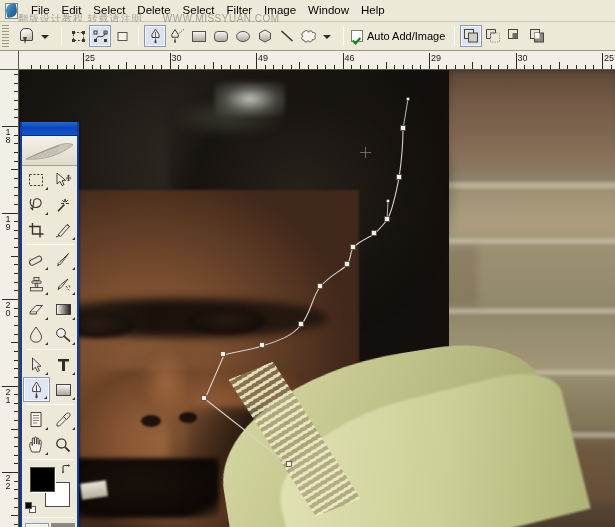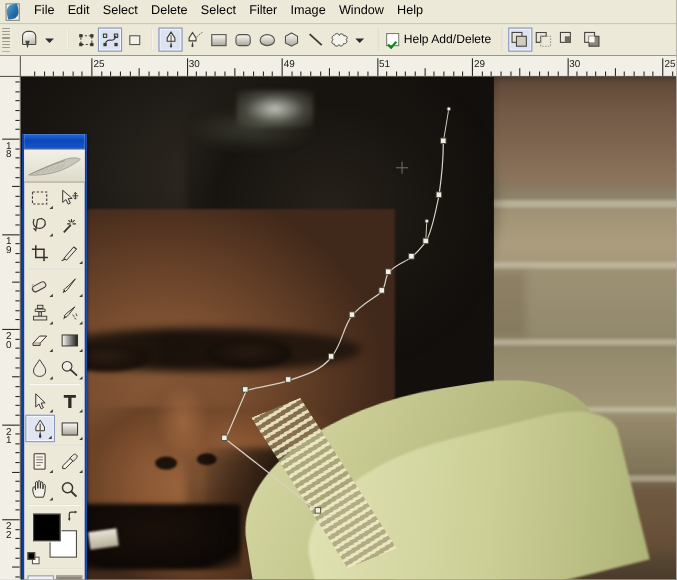--- a/index.html
+++ b/index.html
@@ -502,20 +502,23 @@
     <div class="menuitem">Edit</div>
     <div class="menuitem">Select</div>
     <div class="menuitem">Delete</div>
     <div class="menuitem">Select</div>
     <div class="menuitem">Filter</div>
     <div class="menuitem">Image</div>
     <div class="menuitem">Window</div>
     <div class="menuitem">Help</div>
   </div>
 
+  <div class="watermark">
+    <span class="cn">翻版设计教程 转载请注明</span><span class="url">WWW.MISSYUAN.COM</span>
+  </div>
 
   <div class="optionsbar">
     <div class="grip"></div>
 
     <div class="opt-pentool">
       <div class="nib"></div>
     </div>
     <div class="caret"></div>
 
     <div class="divider"></div>
@@ -613,21 +616,21 @@
       <svg width="18" height="15" viewBox="0 0 18 15">
         <path d="M4 3 C5 1, 8 1, 8.5 3.2 C9 1.4, 12 1.2, 12.6 3.6 C15.4 3, 16.6 5.6, 14.6 7 C16.4 8.6, 14.6 11.4, 12.4 10.6 C12 13, 9 13.6, 8.2 11.6 C7.2 13.6, 4 13.4, 4 11 C1.6 11.4, 0.8 8.4, 2.8 7.2 C1.2 5.8, 2 3.2, 4 3 Z" fill="#f4f3ec" stroke="#45433b" stroke-width="0.9"></path>
       </svg>
     </div>
     <div class="caret"></div>
 
     <div class="divider"></div>
 
     <div class="ck-wrap">
       <span class="ckbox"></span>
-      <span>Help Add/Delete</span>
+      <span>Auto Add/Image</span>
     </div>
 
     <div class="divider"></div>
 
     <div class="tbtn on">
       <svg width="17" height="16" viewBox="0 0 17 16">
         <rect x="1.5" y="1.5" width="9" height="9" fill="#e8e6dc" stroke="#47453d"></rect>
         <rect x="5.5" y="5" width="9" height="9" fill="#cfccc0" stroke="#47453d"></rect>
       </svg>
     </div>
@@ -684,21 +687,21 @@
         <div class="tick" style="left: 245.65px; top: 14px; width: 1px; height: 4px;"></div>
         <div class="tick" style="left: 254.3px; top: 14px; width: 1px; height: 4px;"></div>
         <div class="tick" style="left: 262.95px; top: 14px; width: 1px; height: 4px;"></div>
         <div class="tick" style="left: 271.6px; top: 14px; width: 1px; height: 4px;"></div>
         <div class="tick" style="left: 280.25px; top: 11px; width: 1px; height: 7px;"></div>
         <div class="tick" style="left: 288.9px; top: 14px; width: 1px; height: 4px;"></div>
         <div class="tick" style="left: 297.55px; top: 14px; width: 1px; height: 4px;"></div>
         <div class="tick" style="left: 306.2px; top: 14px; width: 1px; height: 4px;"></div>
         <div class="tick" style="left: 314.85px; top: 14px; width: 1px; height: 4px;"></div>
         <div class="tick" style="left: 323.5px; top: 2px; width: 1px; height: 16px;"></div>
-        <div class="rlabel" style="left: 325.5px; top: 3px;">51</div>
+        <div class="rlabel" style="left: 325.5px; top: 3px;">46</div>
         <div class="tick" style="left: 332.15px; top: 14px; width: 1px; height: 4px;"></div>
         <div class="tick" style="left: 340.8px; top: 14px; width: 1px; height: 4px;"></div>
         <div class="tick" style="left: 349.45px; top: 14px; width: 1px; height: 4px;"></div>
         <div class="tick" style="left: 358.1px; top: 14px; width: 1px; height: 4px;"></div>
         <div class="tick" style="left: 366.75px; top: 11px; width: 1px; height: 7px;"></div>
         <div class="tick" style="left: 375.4px; top: 14px; width: 1px; height: 4px;"></div>
         <div class="tick" style="left: 384.05px; top: 14px; width: 1px; height: 4px;"></div>
         <div class="tick" style="left: 392.7px; top: 14px; width: 1px; height: 4px;"></div>
         <div class="tick" style="left: 401.35px; top: 14px; width: 1px; height: 4px;"></div>
         <div class="tick" style="left: 410px; top: 2px; width: 1px; height: 16px;"></div>

